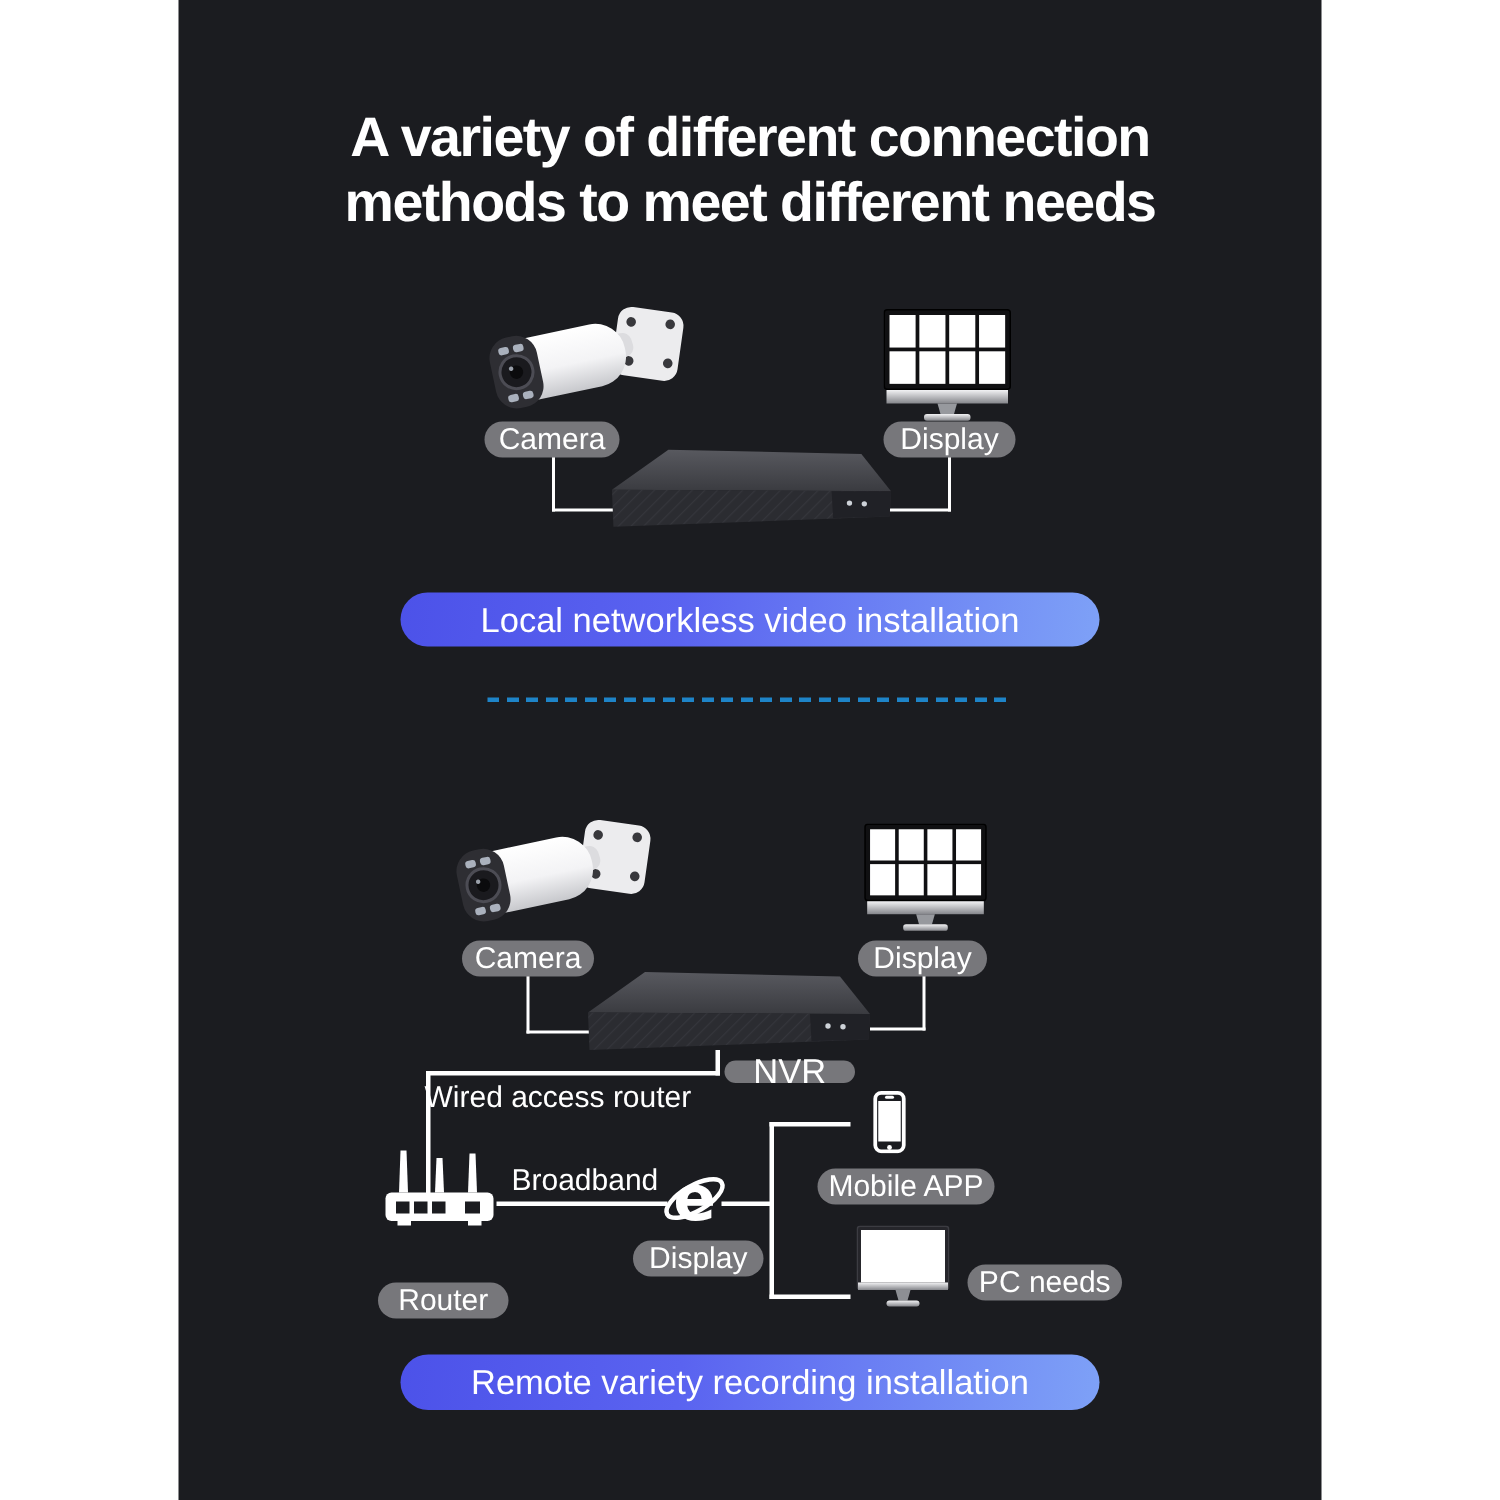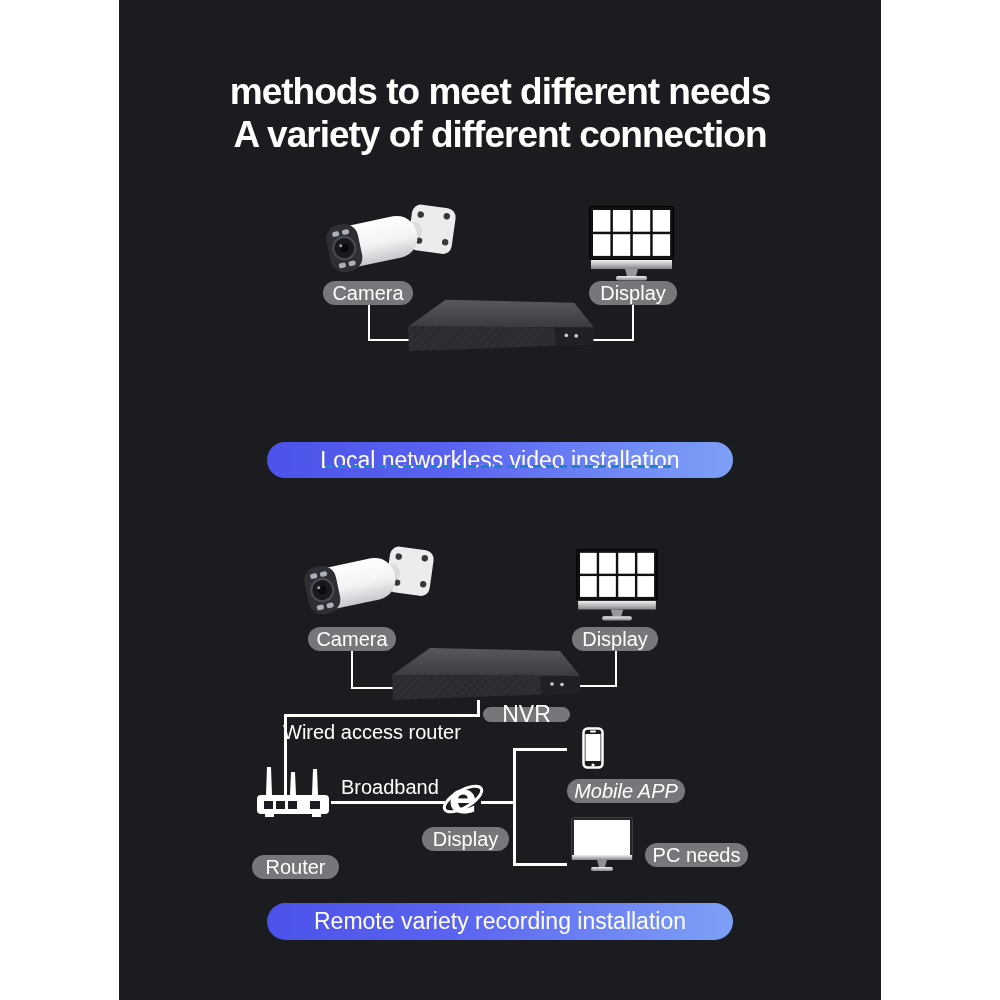--- a/index.html
+++ b/index.html
@@ -42,22 +42,22 @@
       <rect width="6" height="6" fill="#2b2c31"></rect>
       <line x1="0" y1="0" x2="0" y2="6" stroke="#35363c" stroke-width="1.5"></line>
     </pattern>
   </defs>
 </svg>
 
 <div class="page">
   <div class="card">
 
     <div class="title">
+      <div>A variety of different connection</div>
       <div>methods to meet different needs</div>
-      <div>A variety of different connection</div>
     </div>
 
     <div>
 
       <div class="wline" style="left:249px;top:303px;width:2px;height:38px;"></div>
       <div class="wline" style="left:249px;top:339px;width:42px;height:2px;"></div>
       <div class="wline" style="left:513px;top:303px;width:2px;height:38px;"></div>
       <div class="wline" style="left:474px;top:339px;width:41px;height:2px;"></div>
 
       <span class="icon" style="left:199px;top:198px;">
@@ -107,21 +107,21 @@
           <polygon points="2,29 190,30 189,47 3,54" fill="url(#nvrMesh)"></polygon>
           <polygon points="150,30 190,30 189,47 151,48" fill="#202126"></polygon>
           <circle cx="162" cy="38" r="1.8" fill="#cdd2d8"></circle>
             <circle cx="172" cy="38.5" r="1.8" fill="#cdd2d8"></circle>
         </svg>
       </span>
 
       <div class="gpill" style="left:204px;top:281px;width:90px;">Camera</div>
       <div class="gpill" style="left:470px;top:281px;width:88px;">Display</div>
 
-      <div class="bluepill" style="left:148px;top:395px;width:466px;margin-top:47px;">Local networkless video installation</div>
+      <div class="bluepill" style="left:148px;top:395px;width:466px;">Local networkless video installation</div>
     </div>
 
     <div class="dash" style="left:206px;top:465px;width:348px;"></div>
 
     <div>
 
       <div class="wline" style="left:232px;top:650px;width:2px;height:39px;"></div>
       <div class="wline" style="left:232px;top:687px;width:42px;height:2px;"></div>
       <div class="wline" style="left:496px;top:650px;width:2px;height:37px;"></div>
       <div class="wline" style="left:461px;top:685px;width:37px;height:2px;"></div>
@@ -228,20 +228,20 @@
         </svg>
       </span>
 
       <div class="gpill" style="left:189px;top:627px;width:88px;">Camera</div>
       <div class="gpill" style="left:453px;top:627px;width:86px;">Display</div>
       <div class="gpill" style="left:364px;top:707px;width:87px;height:15px;font-size:23px;">NVR</div>
       <div class="txt" style="left:164px;top:721px;">Wired access router</div>
       <div class="txt" style="left:222px;top:776px;">Broadband</div>
       <div class="gpill" style="left:133px;top:855px;width:87px;">Router</div>
       <div class="gpill" style="left:303px;top:827px;width:87px;">Display</div>
-      <div class="gpill" style="left:448px;top:779px;width:118px;font-style:italic;">Mobile APP</div>
+      <div class="gpill" style="left:426px;top:779px;width:118px;">Mobile APP</div>
       <div class="gpill" style="left:526px;top:843px;width:103px;">PC needs</div>
 
       <div class="bluepill" style="left:148px;top:903px;width:466px;height:37px;">Remote variety recording installation</div>
     </div>
 
   </div>
 </div>
 
 </body></html>

